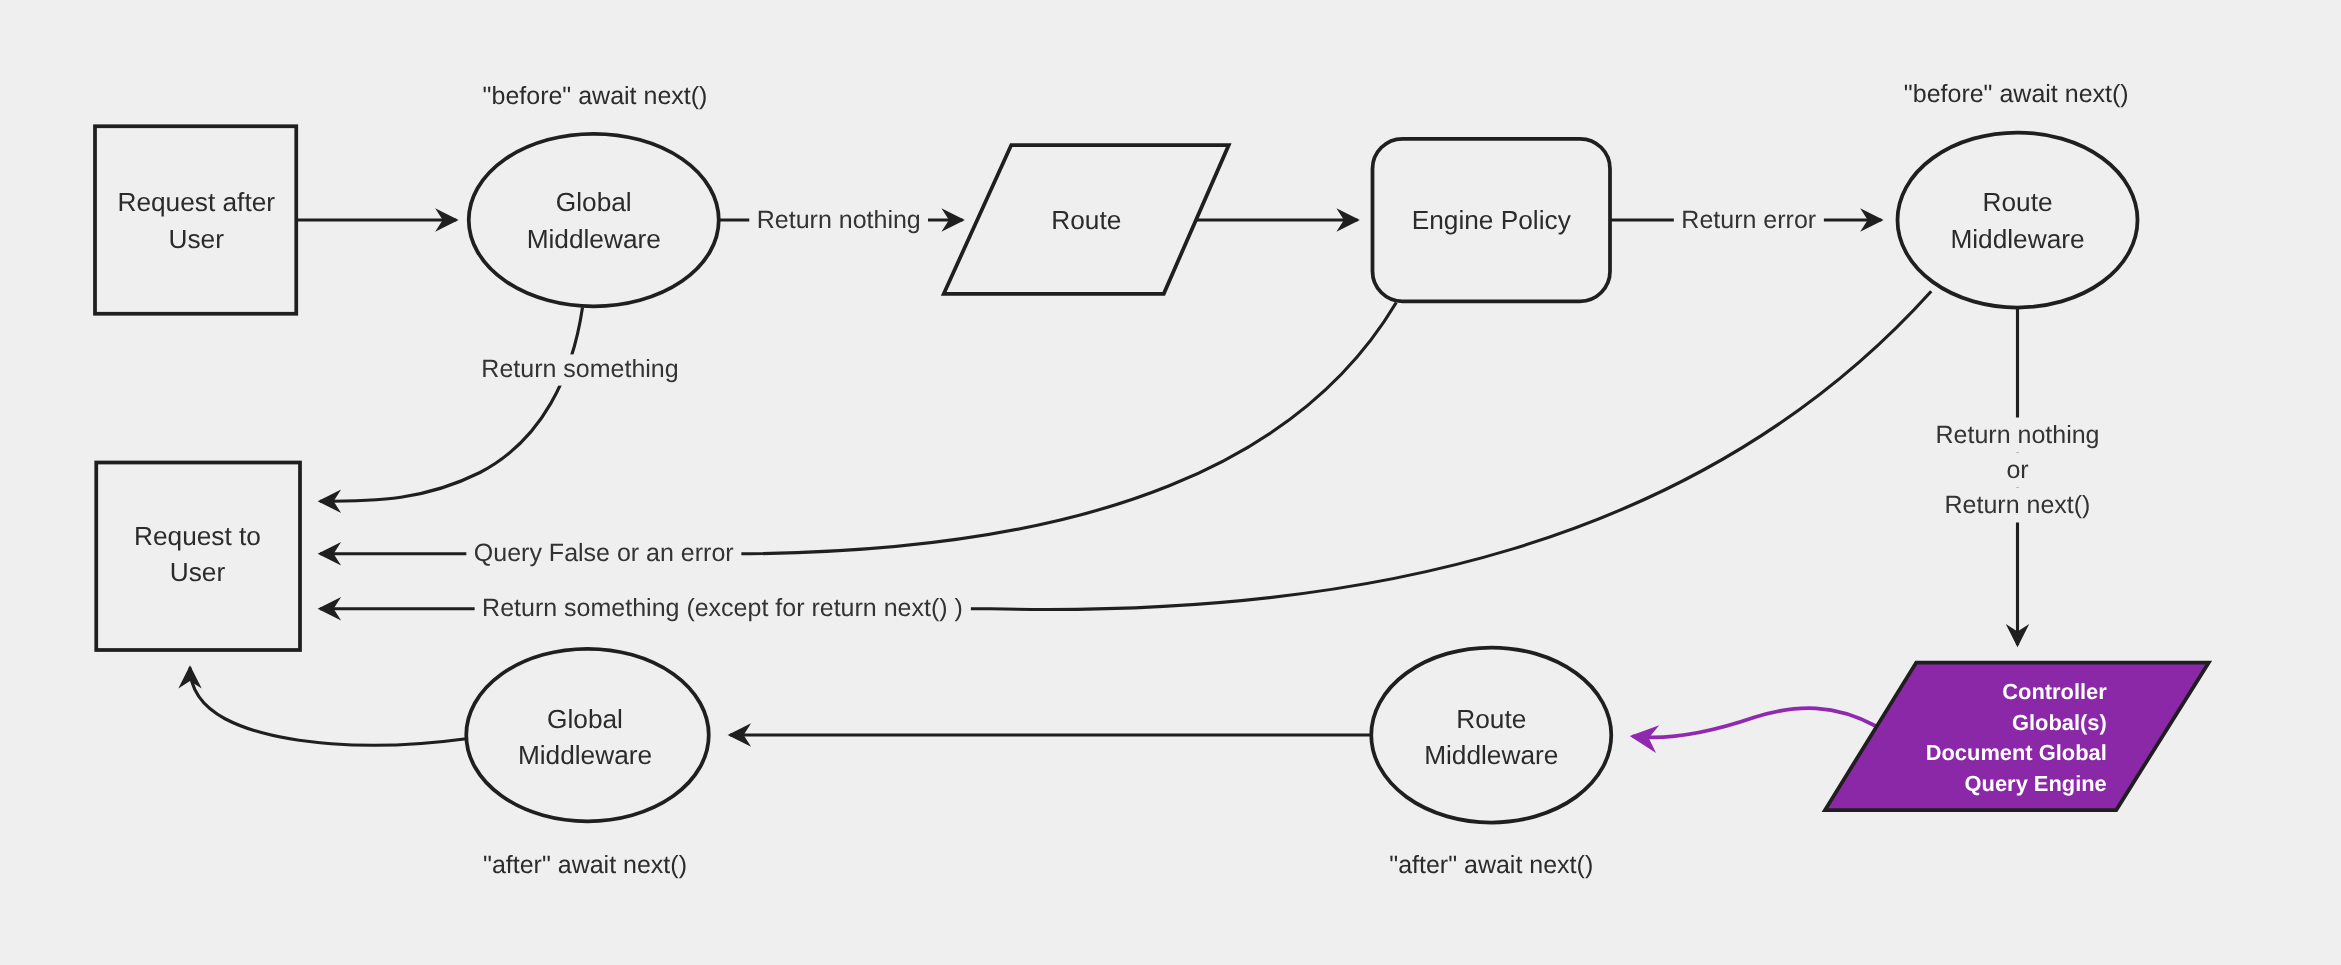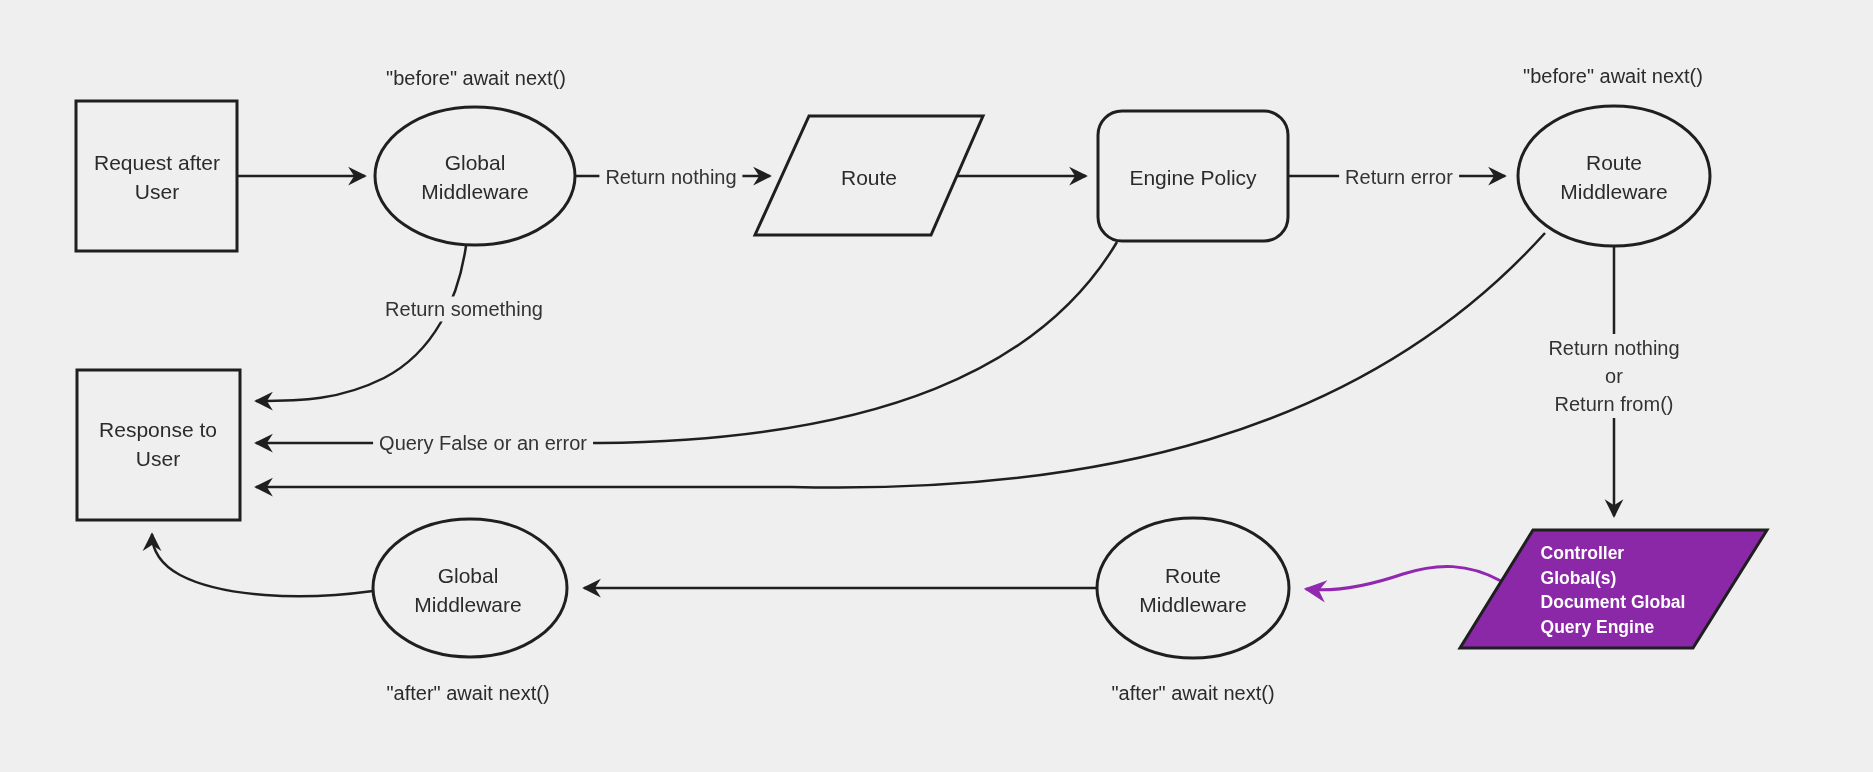--- a/index.html
+++ b/index.html
@@ -27,21 +27,21 @@
     font-size:20px;color:#333333;
     background:#efefef;padding:1px 6px;
   }
   .edge-label-stack{
     position:absolute;transform:translate(-50%,-50%);
     text-align:center;font-size:20px;color:#333333;line-height:28px;
   }
   .edge-label-stack > div{background:#efefef;padding:0 6px;white-space:nowrap;}
   .controller-label{
     position:absolute;transform:translate(-50%,-50%);
-    text-align:left;white-space:nowrap;
+    text-align:right;white-space:nowrap;
     font-size:17.5px;font-weight:bold;line-height:24.5px;color:#ffffff;
   }
 </style>
 </head>
 <body>
 
 <div id="stage">
 
   <svg id="shapes" width="1873" height="772" viewBox="0 0 1873 772">
     <defs>
@@ -92,21 +92,21 @@
     <div>Route</div>
   </div>
   <div class="node-label" style="left:1193px;top:177px">
     <div>Engine Policy</div>
   </div>
   <div class="node-label" style="left:1614px;top:177px">
     <div>Route</div>
     <div>Middleware</div>
   </div>
   <div class="node-label" style="left:158px;top:444px">
-    <div>Response to</div>
+    <div>Request to</div>
     <div>User</div>
   </div>
   <div class="node-label" style="left:1193px;top:590px">
     <div>Route</div>
     <div>Middleware</div>
   </div>
   <div class="node-label" style="left:468px;top:590px">
     <div>Global</div>
     <div>Middleware</div>
   </div>
@@ -117,21 +117,22 @@
     <div>Query Engine</div>
   </div>
 
   <div class="annotation" style="left:476px;top:78px">"before" await next()</div>
   <div class="annotation" style="left:1613px;top:76px">"before" await next()</div>
   <div class="annotation" style="left:468px;top:693px">"after" await next()</div>
   <div class="annotation" style="left:1193px;top:693px">"after" await next()</div>
 
   <div class="edge-label" style="left:671px;top:177px">Return nothing</div>
   <div class="edge-label" style="left:1399px;top:177px">Return error</div>
-  <div class="edge-label" style="left:464px;top:309px">Return something</div>
+  <div class="edge-label" style="left:464px;top:296px">Return something</div>
   <div class="edge-label" style="left:483px;top:443px">Query False or an error</div>
+  <div class="edge-label" style="left:578px;top:487px">Return something (except for return next() )</div>
   <div class="edge-label-stack" style="left:1614px;top:376px">
     <div>Return nothing</div>
     <div>or</div>
-    <div>Return from()</div>
+    <div>Return next()</div>
   </div>
 
 </div>
 
 </body></html>

